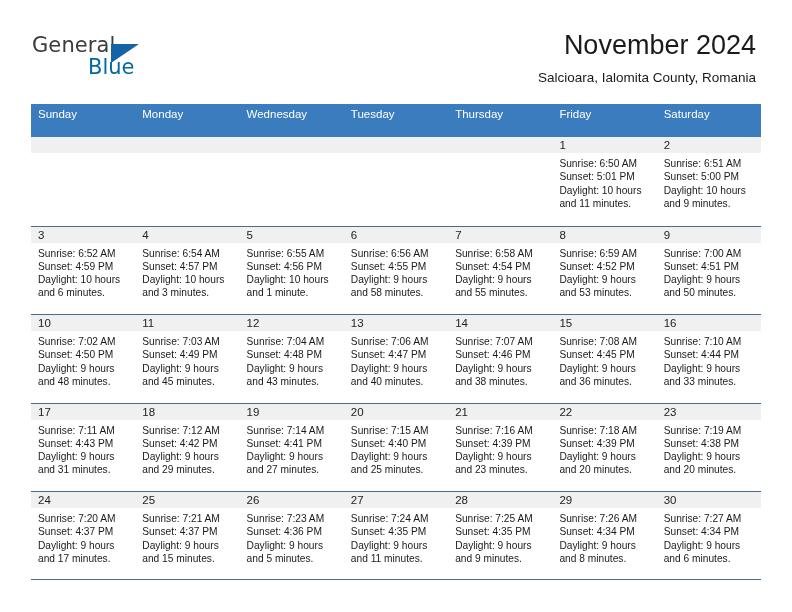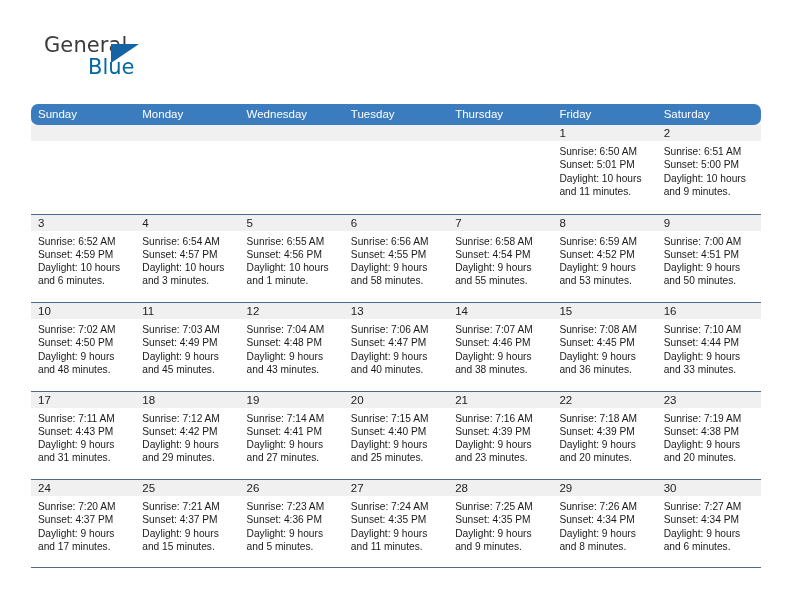--- a/index.html
+++ b/index.html
@@ -31,21 +31,21 @@
   }
   .logo {
     position: absolute;
     left: 32px;
     top: 33px;
     width: 200px;
     height: 50px;
   }
   .logo-general {
     position: absolute;
-    left: 12px;
+    left: 0;
     top: 0;
     font-size: 21px;
     letter-spacing: 0.1px;
     color: #3b3b3b;
     font-family: "DejaVu Sans", sans-serif;
     font-weight: 400;
   }
   .logo-blue {
     position: absolute;
     left: 56px;
@@ -90,23 +90,22 @@
   
   .calendar {
     position: absolute;
     left: 31px;
     top: 104px;
     width: 730px;
   }
   .weekday-row {
     display: flex;
     width: 730px;
-    height: 21px;
+    height: 33px;
     background: #3b7cbe;
-    border-radius: 7px;
   }
   .weekday {
     flex: 1 1 0;
     color: #ffffff;
     font-size: 11.5px;
     line-height: 21px;
     padding-left: 7px;
     box-sizing: border-box;
     overflow: hidden;
     white-space: nowrap;
@@ -161,20 +160,24 @@
 <div class="page">
 
   <div class="header">
 
     <div class="logo">
       <span class="logo-general">General</span>
       <span class="logo-triangle"></span>
       <span class="logo-blue">Blue</span>
     </div>
 
+    <div class="title-block">
+      <div class="month-title">November 2024</div>
+      <div class="location-subtitle">Salcioara, Ialomita County, Romania</div>
+    </div>
 
   </div>
 
   <div class="calendar">
 
     <div class="weekday-row">
       <div class="weekday">Sunday</div>
       <div class="weekday">Monday</div>
       <div class="weekday">Wednesday</div>
       <div class="weekday">Tuesday</div>

